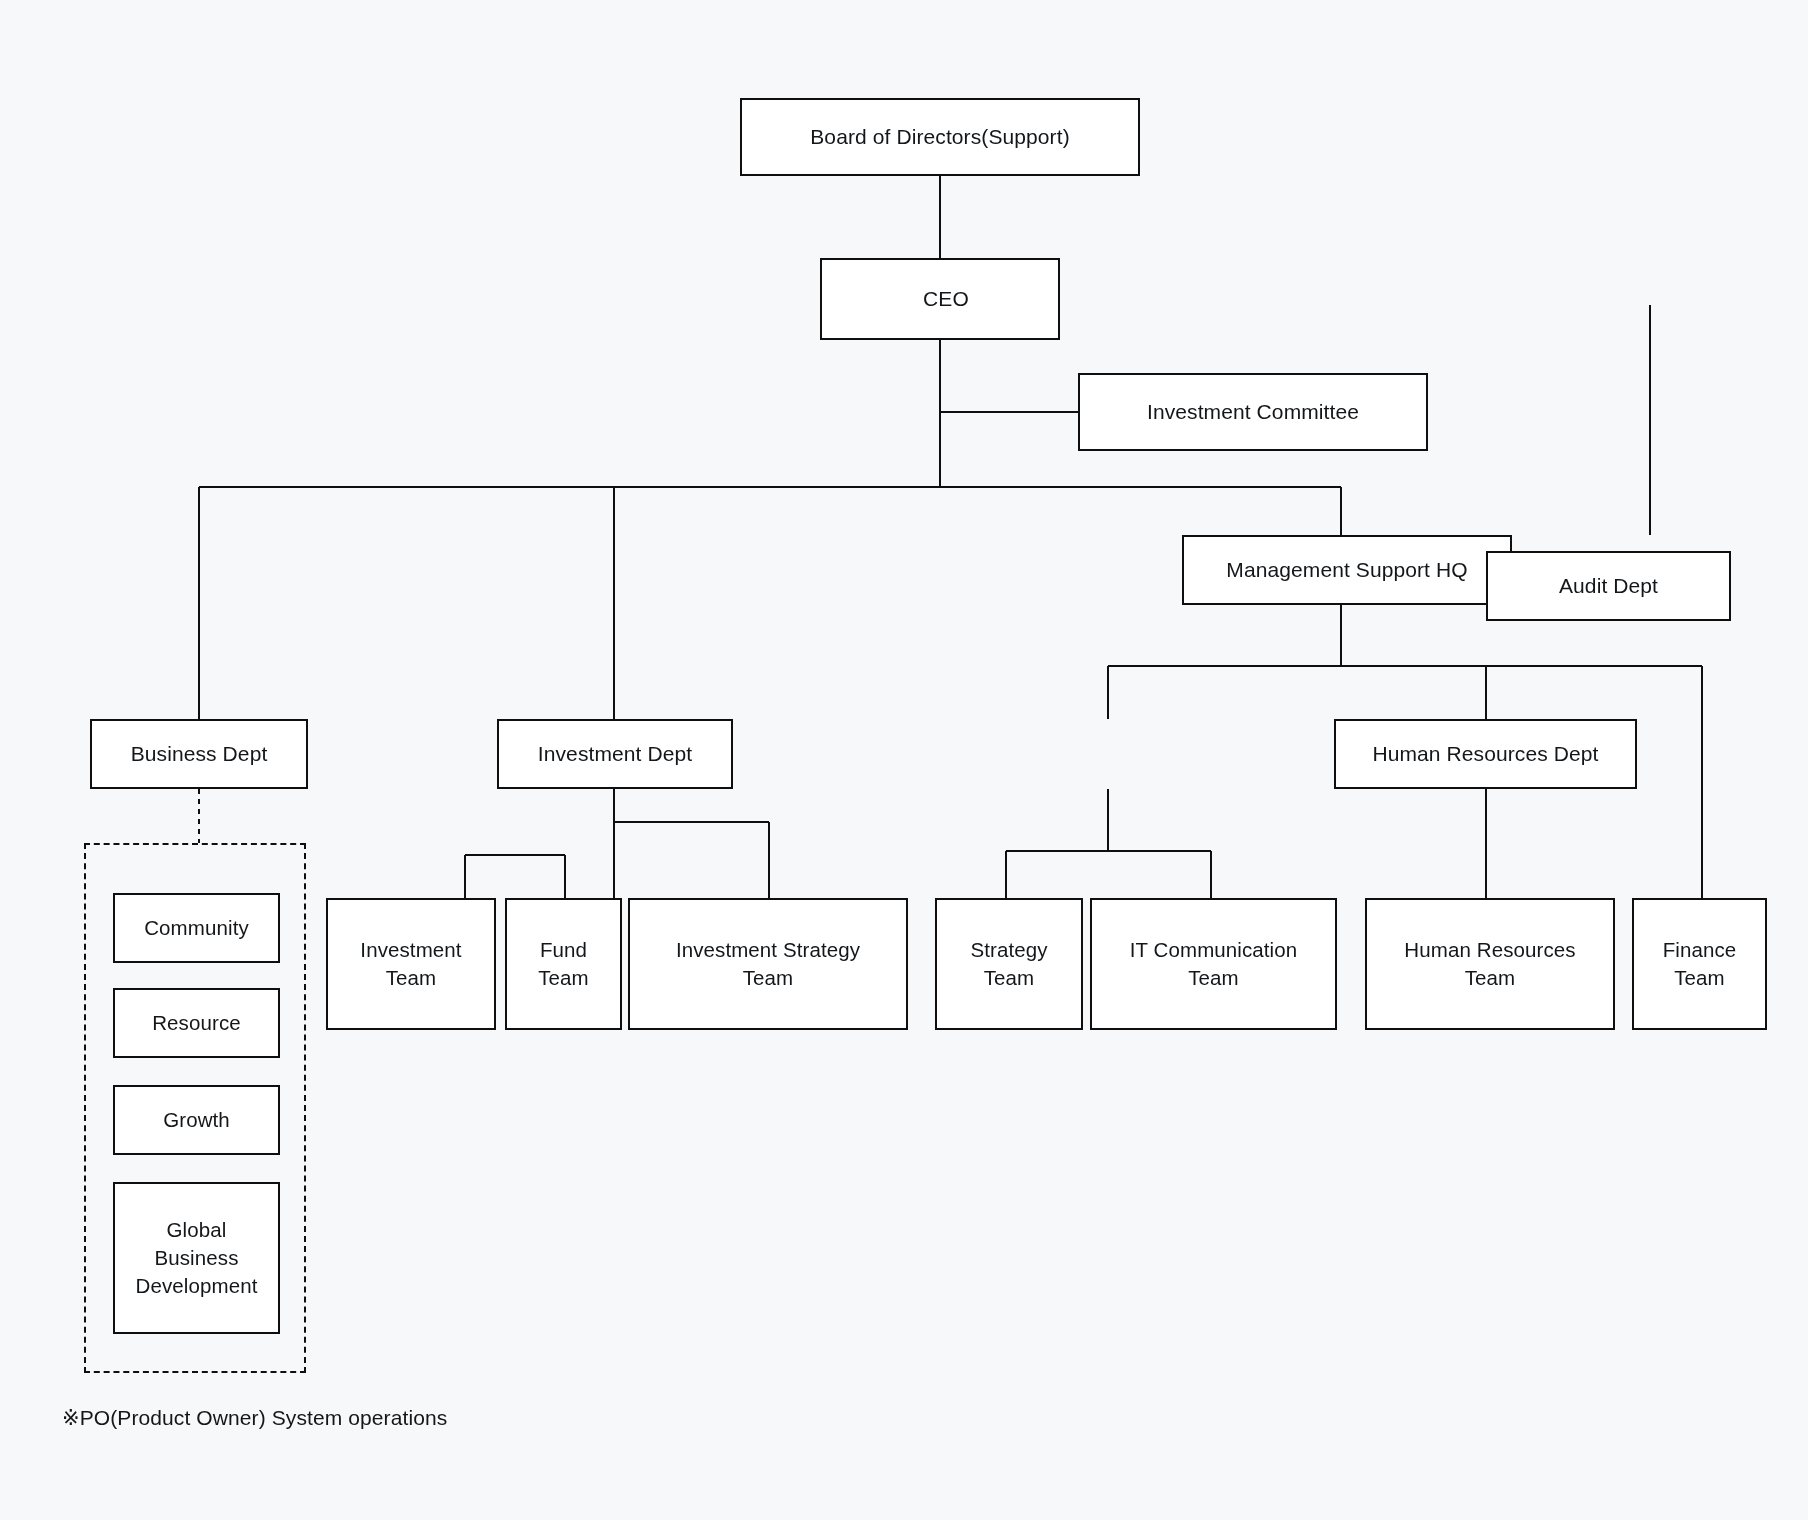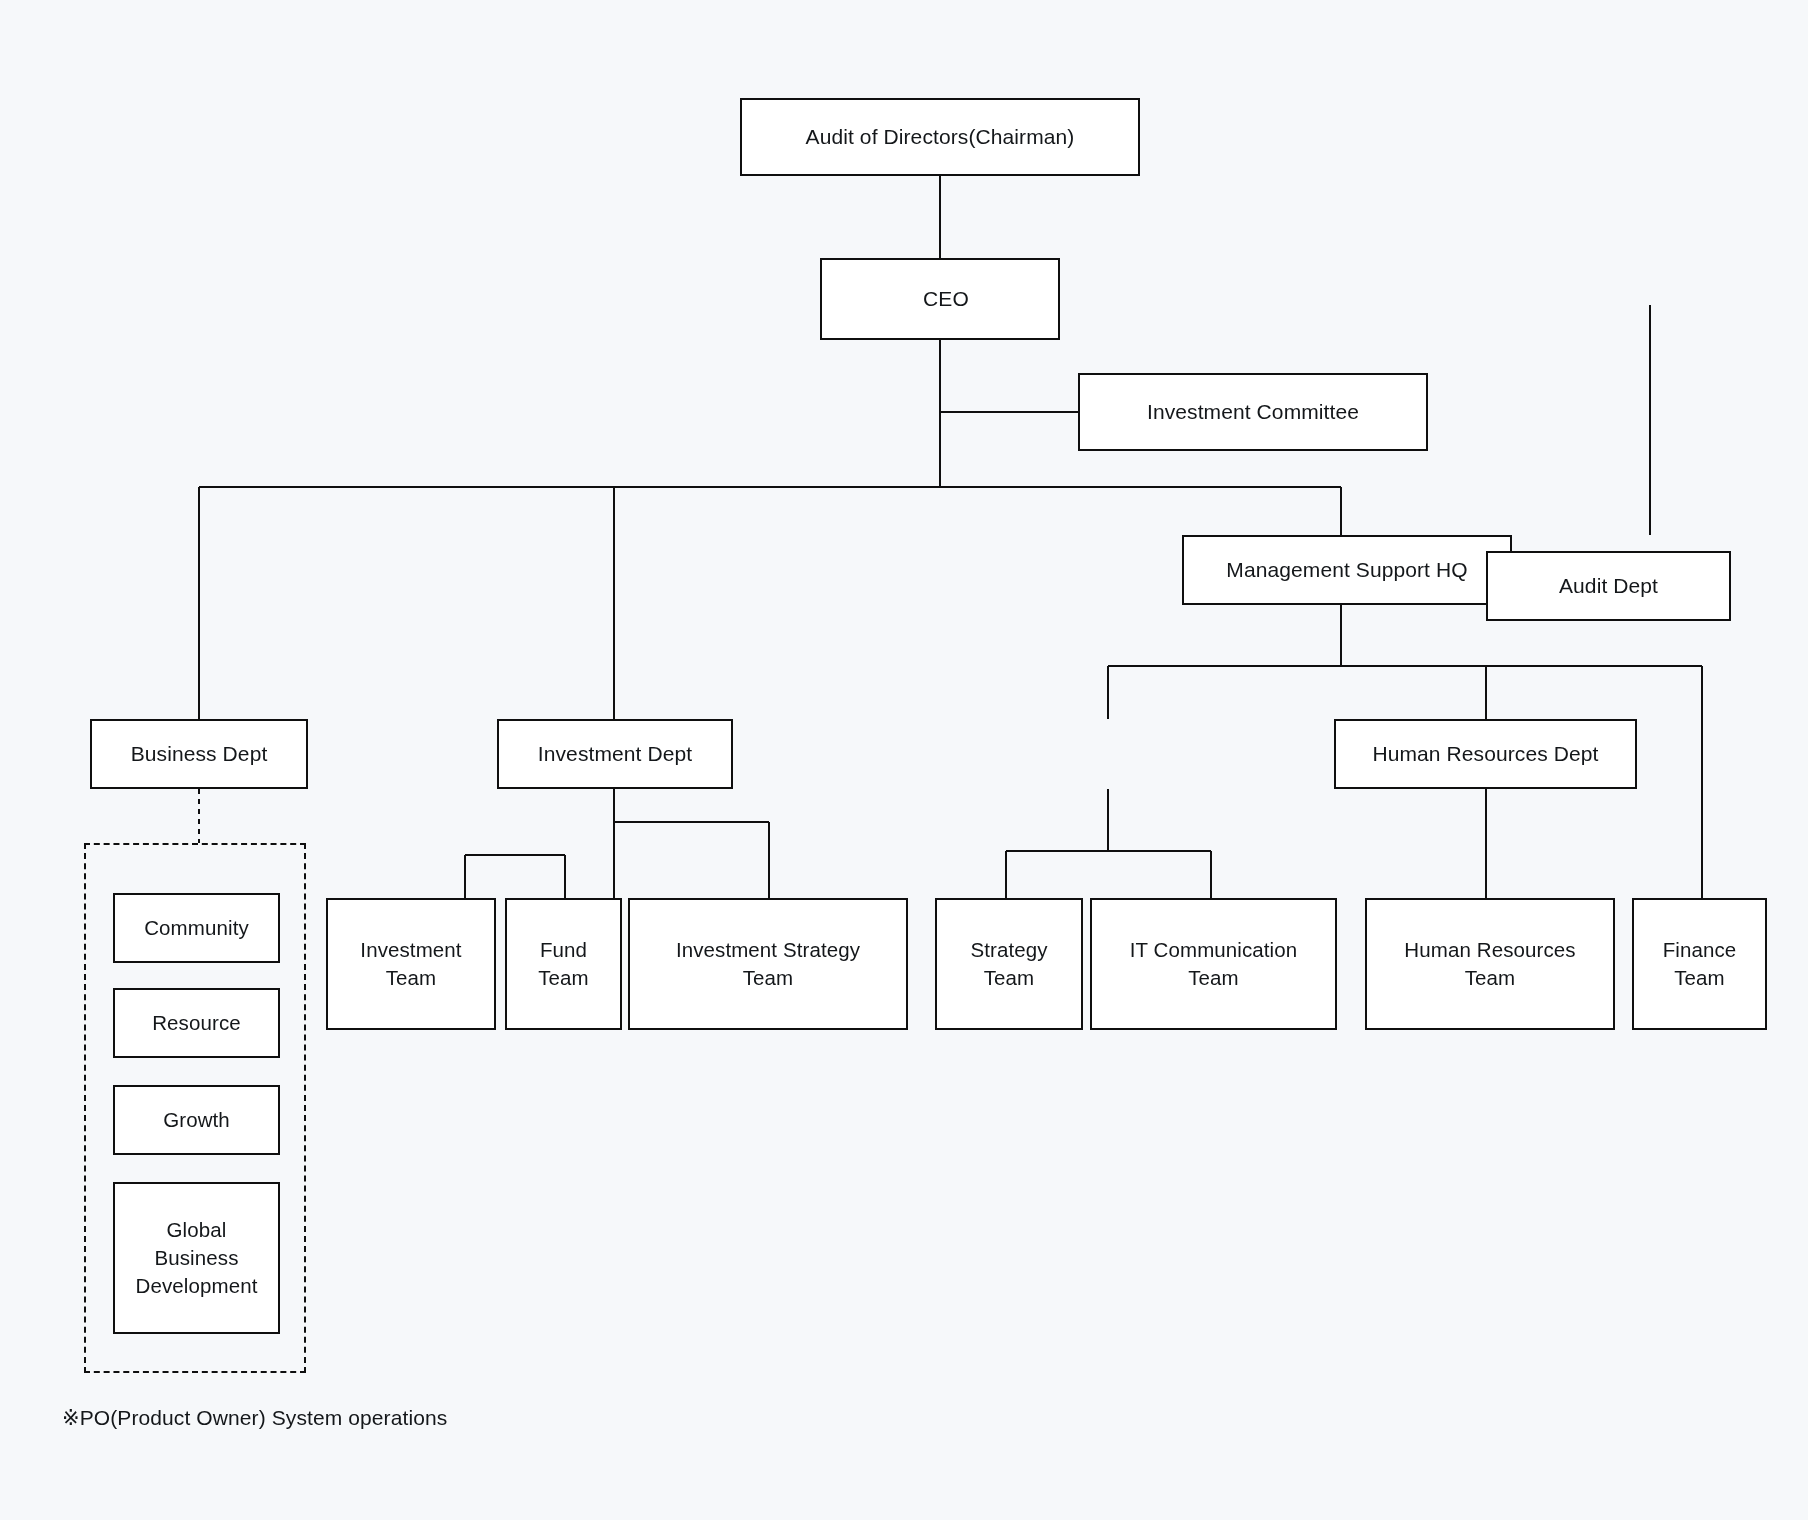--- a/index.html
+++ b/index.html
@@ -107,21 +107,21 @@
       <line x1="1006" y1="851" x2="1006" y2="898"></line>
       <line x1="1211" y1="851" x2="1211" y2="898"></line>
 
       <line x1="1486" y1="789" x2="1486" y2="898"></line>
 
       <line x1="199" y1="789" x2="199" y2="843" stroke-dasharray="5 5"></line>
     </g>
   </svg>
 
   <div class="node" style="left:740px; top:98px; width:400px; height:78px;">
-    <span>Audit of Directors(Chairman)</span>
+    <span>Board of Directors(Support)</span>
   </div>
 
   <div class="node" style="left:820px; top:258px; width:240px; height:82px;padding-left:18px;">
     <span>CEO</span>
   </div>
 
 
   <div class="node" style="left:1078px; top:373px; width:350px; height:78px;">
     <span>Investment Committee</span>
   </div>

